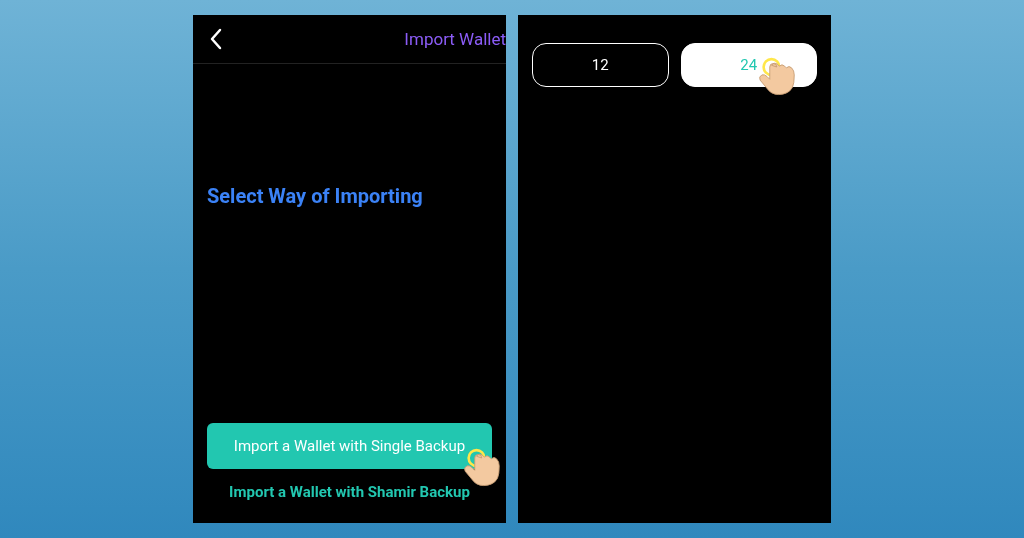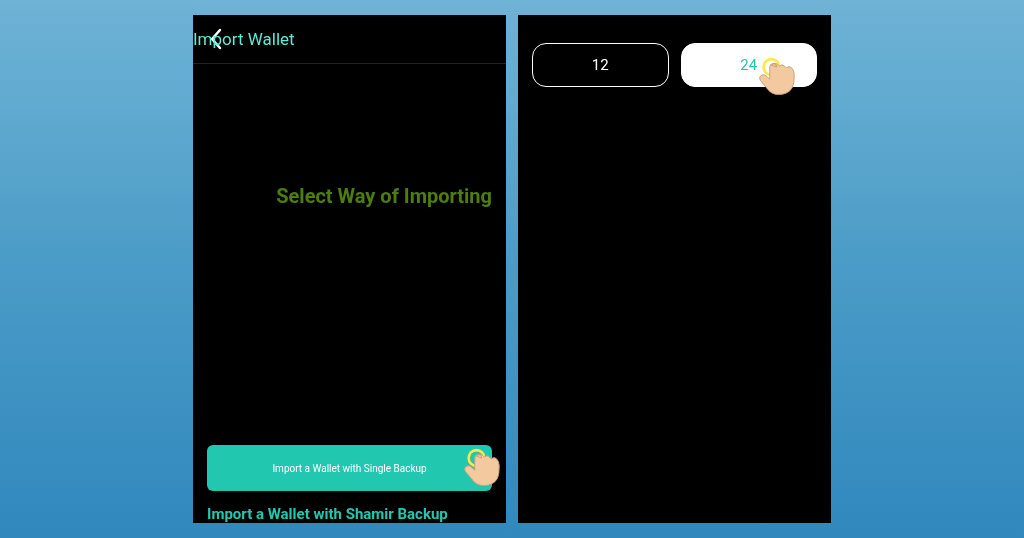--- a/index.html
+++ b/index.html
@@ -42,58 +42,59 @@
     height: 48px;
     display: flex;
     align-items: center;
     justify-content: center;
     color: #fff;
     font-size: 22px;
   }
   .back-btn svg { width: 14px; height: 22px; }
   .header-title {
     flex: 1;
-    text-align: left;
-    color: #5eead4;
+    text-align: right;
+    color: #8b5cf6;
     font-size: 17px;
     font-weight: 400;
     margin-left: -44px; 
   }
   .phone-body {
     flex: 1;
     display: flex;
     flex-direction: column;
     padding: 0 14px;
     position: relative;
   }
   .screen1-title {
-    color: #4d7c0f;
+    color: #3b82f6;
     font-size: 20px;
     font-weight: 700;
-    text-align: right;
+    text-align: left;
     margin-top: 120px;
   }
   .spacer { flex: 1; }
   .primary-btn {
     background: #22c7b0;
     color: #fff;
     border-radius: 6px;
     height: 46px;
     display: flex;
     align-items: center;
     justify-content: center;
-    font-size: 10px;
+    font-size: 15px;
     margin-bottom: 14px;
     cursor: pointer;
   }
   .secondary-link {
     color: #22c7b0;
+    text-align: center;
     font-size: 15px;
     font-weight: 700;
-    margin-bottom: 0;
+    margin-bottom: 22px;
     cursor: pointer;
   }
   .length-options {
     display: flex;
     gap: 12px;
     margin-top: 28px;
   }
   .len-opt {
     flex: 1;
     height: 42px;

